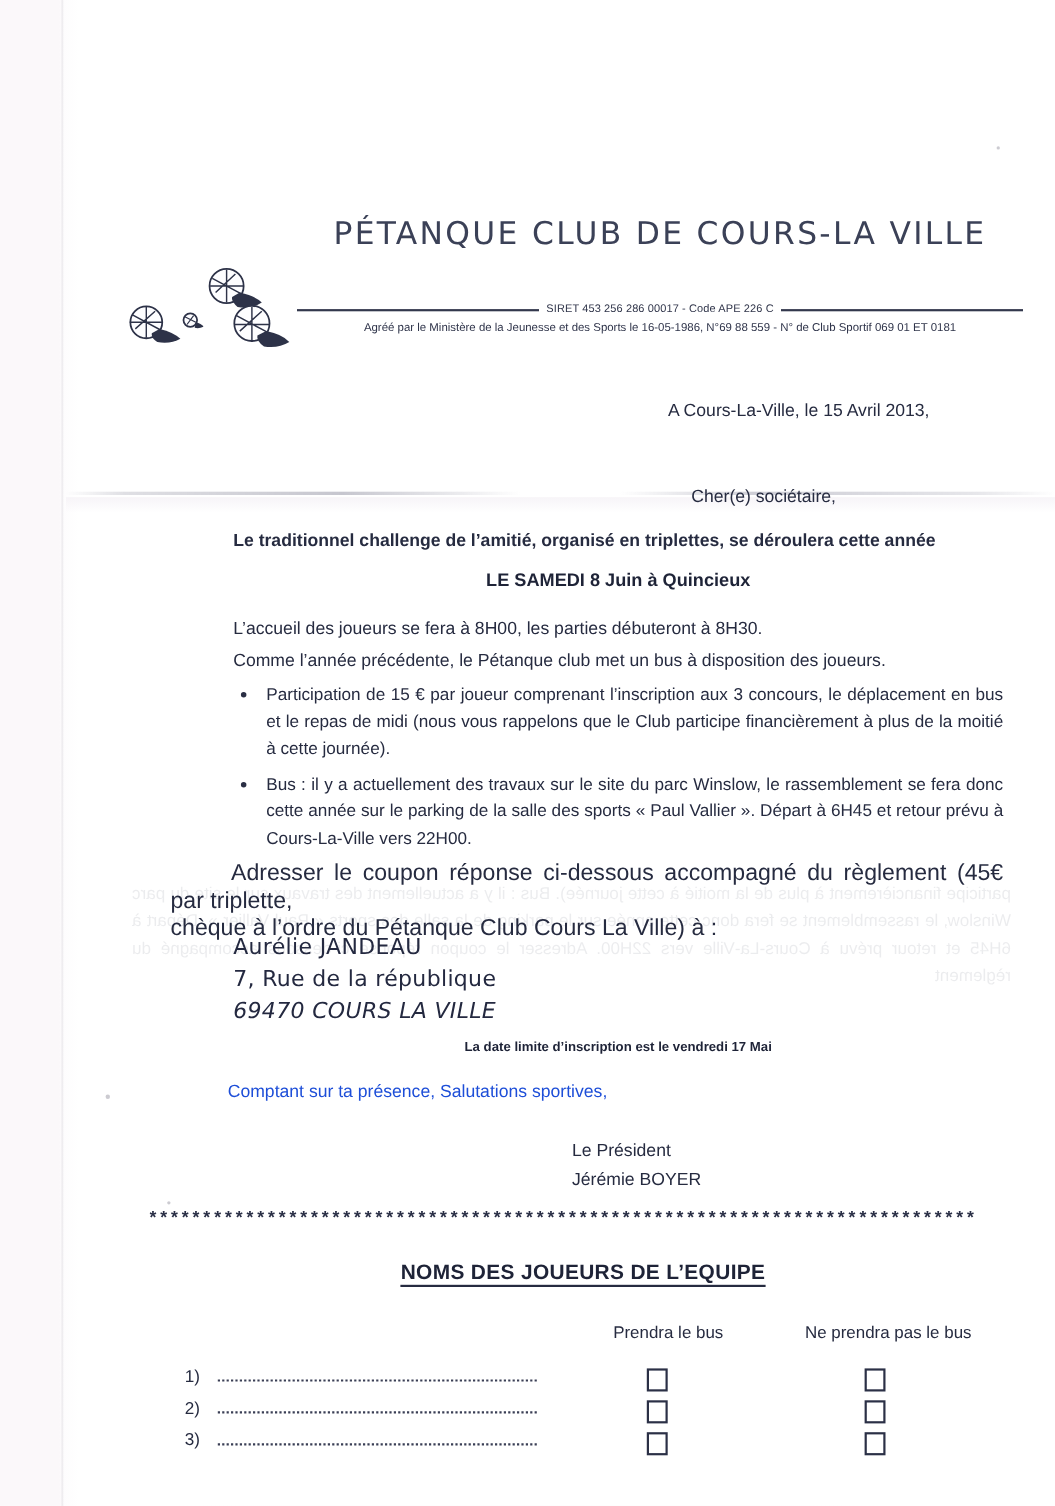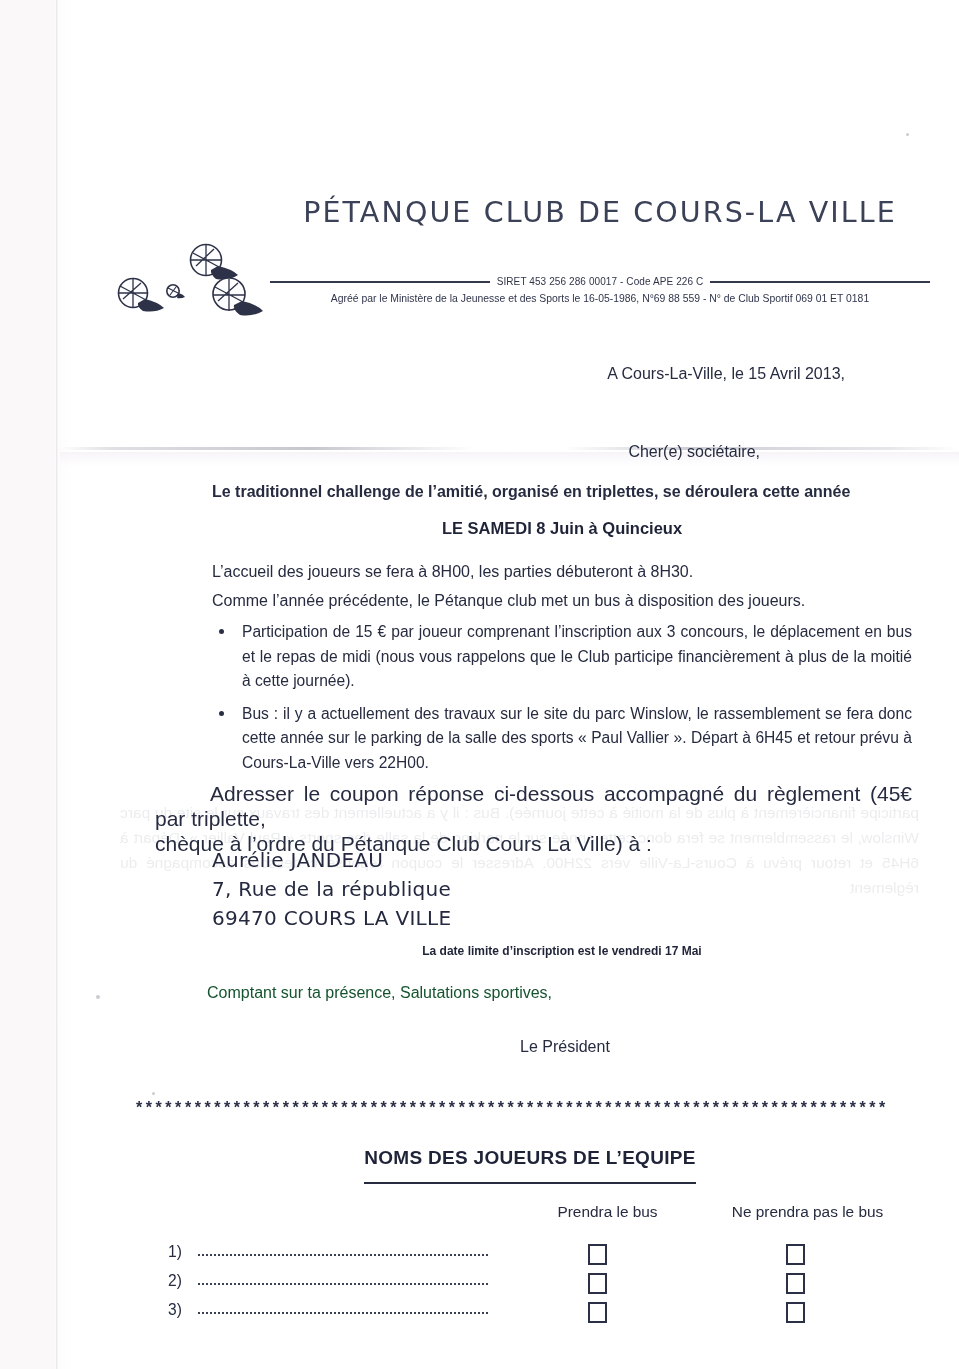--- a/index.html
+++ b/index.html
@@ -116,47 +116,47 @@
     font-size:21px;line-height:25px;text-align:justify;color:#262b40;
     text-indent:55px;
   }
   .adresser .second{display:block;text-indent:0;}
 
   .recipient{
     position:absolute;left:212px;top:846px;width:700px;text-align:left;
     font-family:"DejaVu Sans",sans-serif;
     font-size:20px;line-height:29px;color:#242940;letter-spacing:.3px;
   }
-  .recipient .ln3{}
+  .recipient .ln3{font-style:italic;}
 
   .deadline{
     position:absolute;left:212px;top:944px;width:700px;
     text-align:center;font-size:12px;font-weight:700;color:#1e2337;
   }
   .thanks{
     position:absolute;left:207px;top:984px;width:700px;
-    font-size:16px;color:#14532d;
+    font-size:16px;color:#1d4ed8;
   }
   .signoff{
     position:absolute;left:520px;top:1034px;width:320px;
     font-size:16px;line-height:26px;color:#262b40;
   }
 
   
   .stars{
     position:absolute;left:136px;top:1099px;width:790px;
     font-size:16px;letter-spacing:3.55px;color:#2a2f46;
     white-space:nowrap;overflow:hidden;font-weight:700;
   }
   .coupon-title{
     position:absolute;left:180px;top:1147px;width:700px;
     text-align:center;font-size:19px;font-weight:700;letter-spacing:.3px;
     color:#1e2337;
   }
-  .coupon-title span{border-bottom:2px solid #262b40;padding-bottom:14px;}
+  .coupon-title span{border-bottom:2px solid #262b40;padding-bottom:0;}
 
   .col-head{position:absolute;top:1203px;font-size:15.4px;color:#262b40;text-align:center;}
   .col-head.bus{left:520px;width:175px;}
   .col-head.nobus{left:700px;width:215px;}
 
   .rows{position:absolute;left:168px;top:1243px;width:760px;}
   .row{position:relative;height:29px;}
   .row .num{position:absolute;left:0;top:0;font-size:15.6px;color:#262b40;}
   .row .dots{
     position:absolute;left:30px;top:10px;width:290px;
@@ -251,20 +251,21 @@
     <div>Aurélie JANDEAU</div>
     <div>7, Rue de la république</div>
     <div class="ln3">69470 COURS LA VILLE</div>
   </div>
 
   <div class="deadline">La date limite d’inscription est le vendredi 17 Mai</div>
   <div class="thanks">Comptant sur ta présence, Salutations sportives,</div>
 
   <div class="signoff">
     <div>Le Président</div>
+    <div>Jérémie BOYER</div>
   </div>
 
   <div class="stars">*****************************************************************************</div>
 
   <div class="coupon-title">
     <span>NOMS DES JOUEURS DE L’EQUIPE</span>
   </div>
 
   <div class="col-head bus">Prendra le bus</div>
   <div class="col-head nobus">Ne prendra pas le bus</div>

